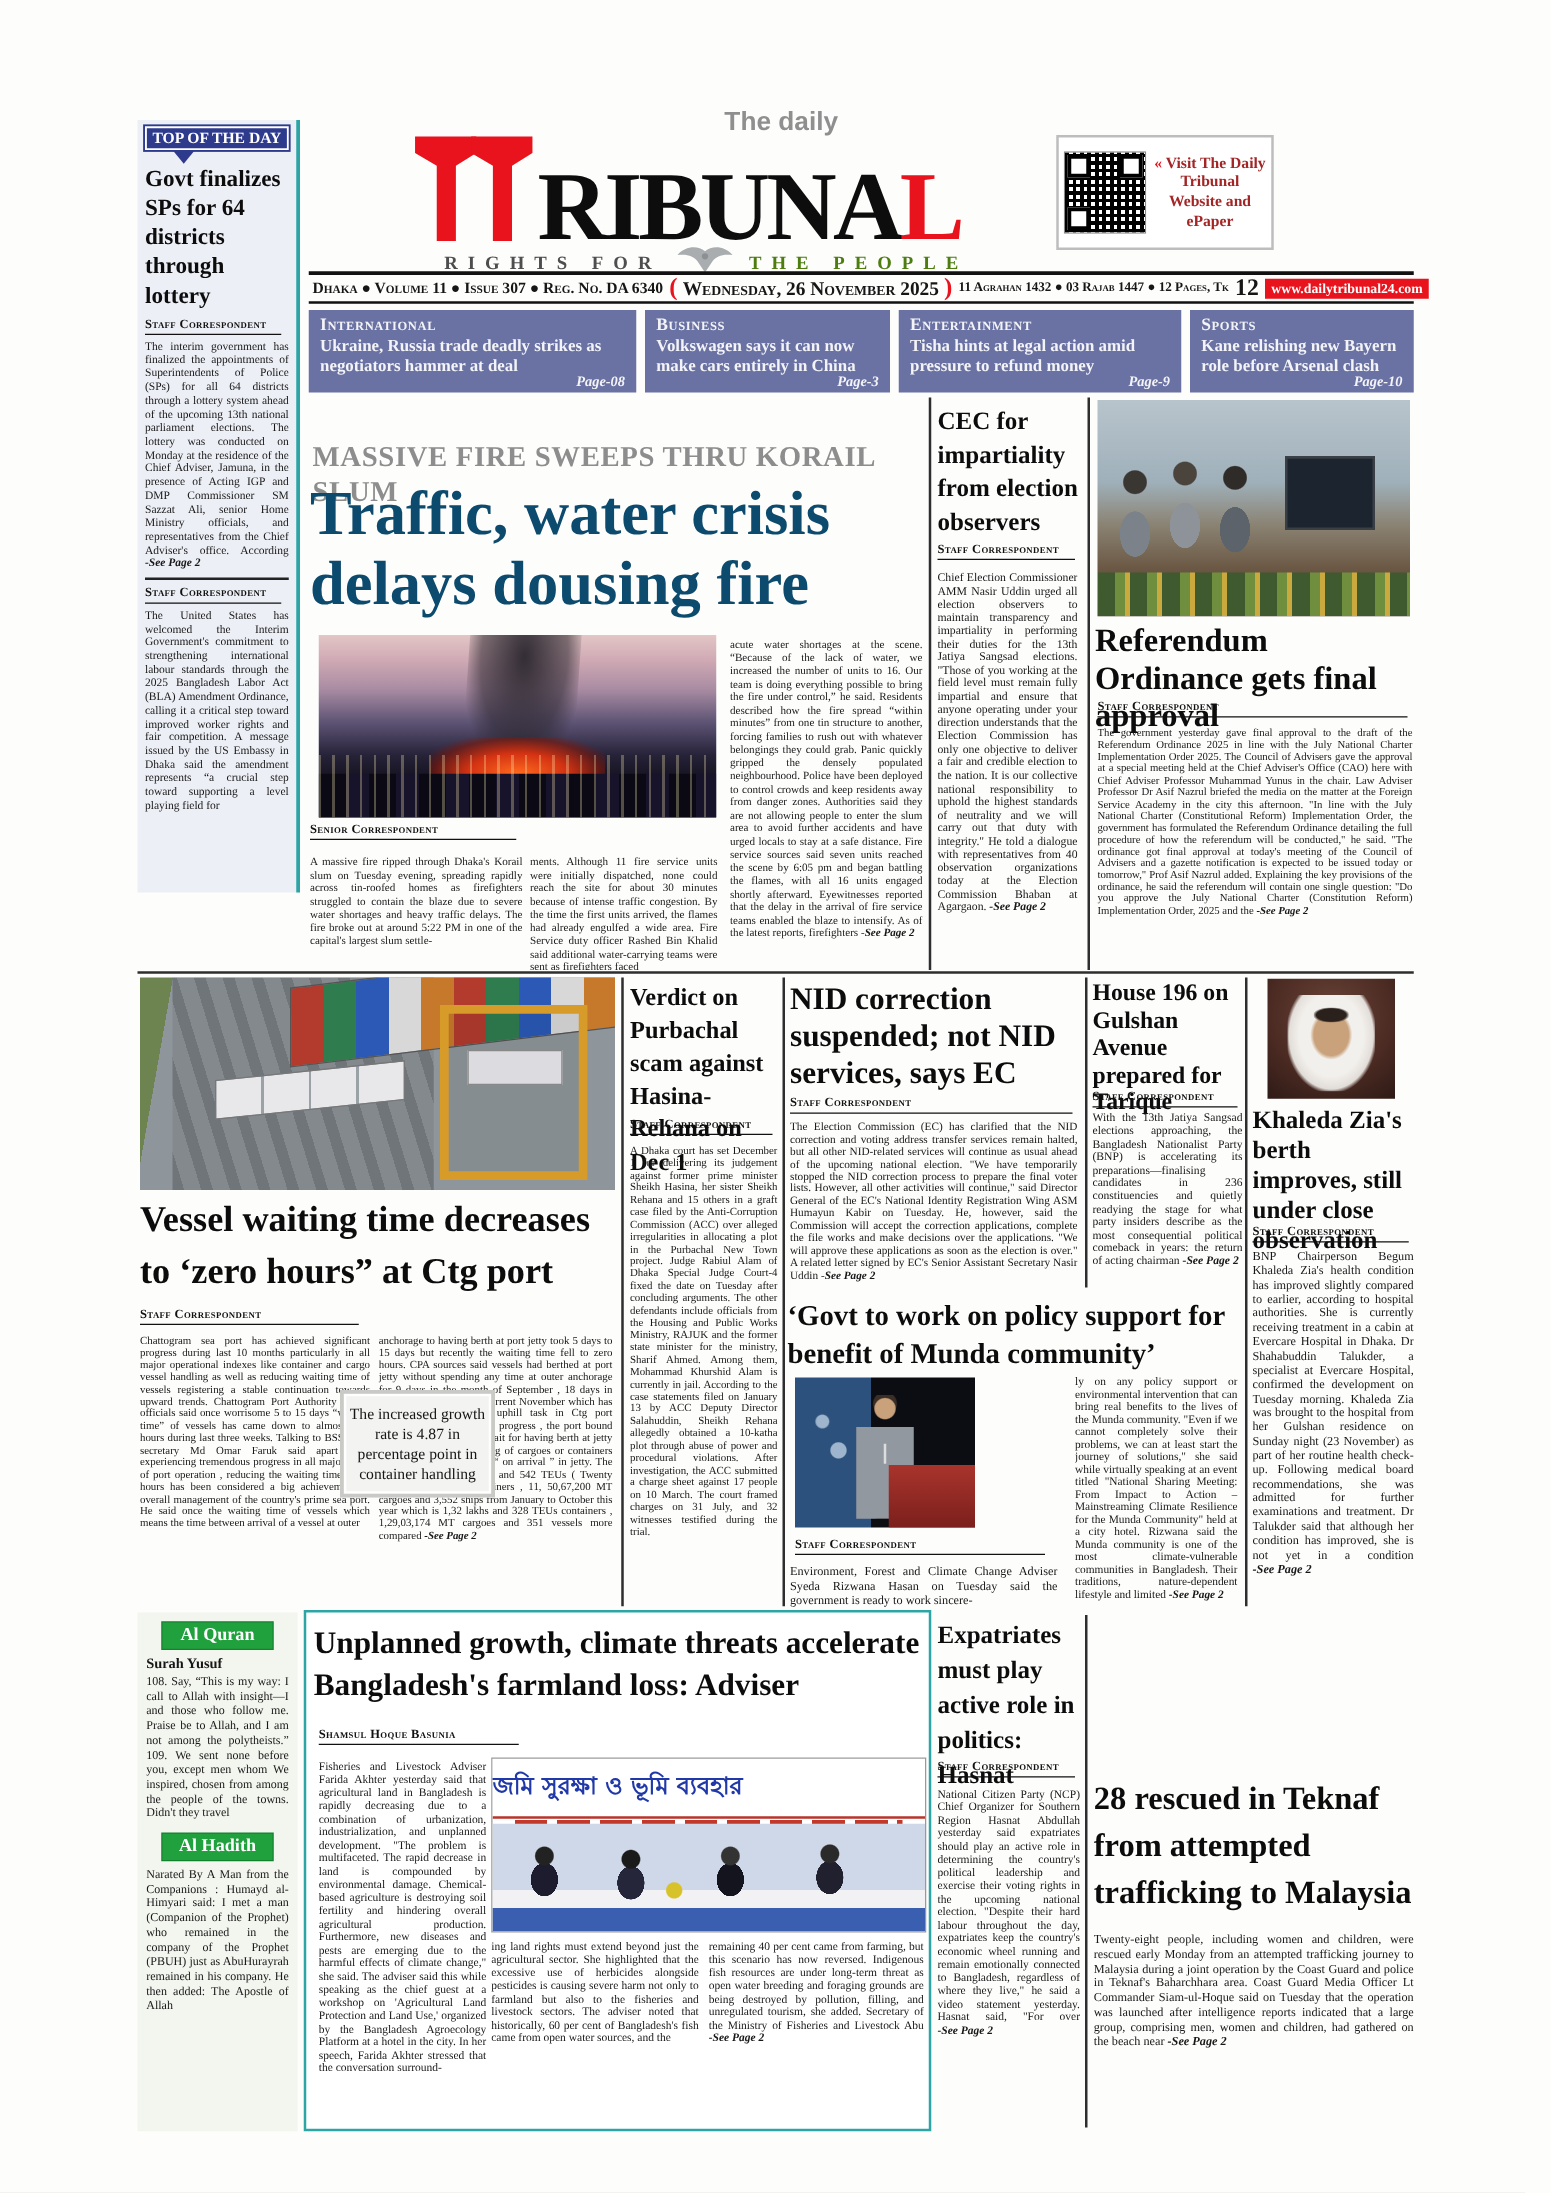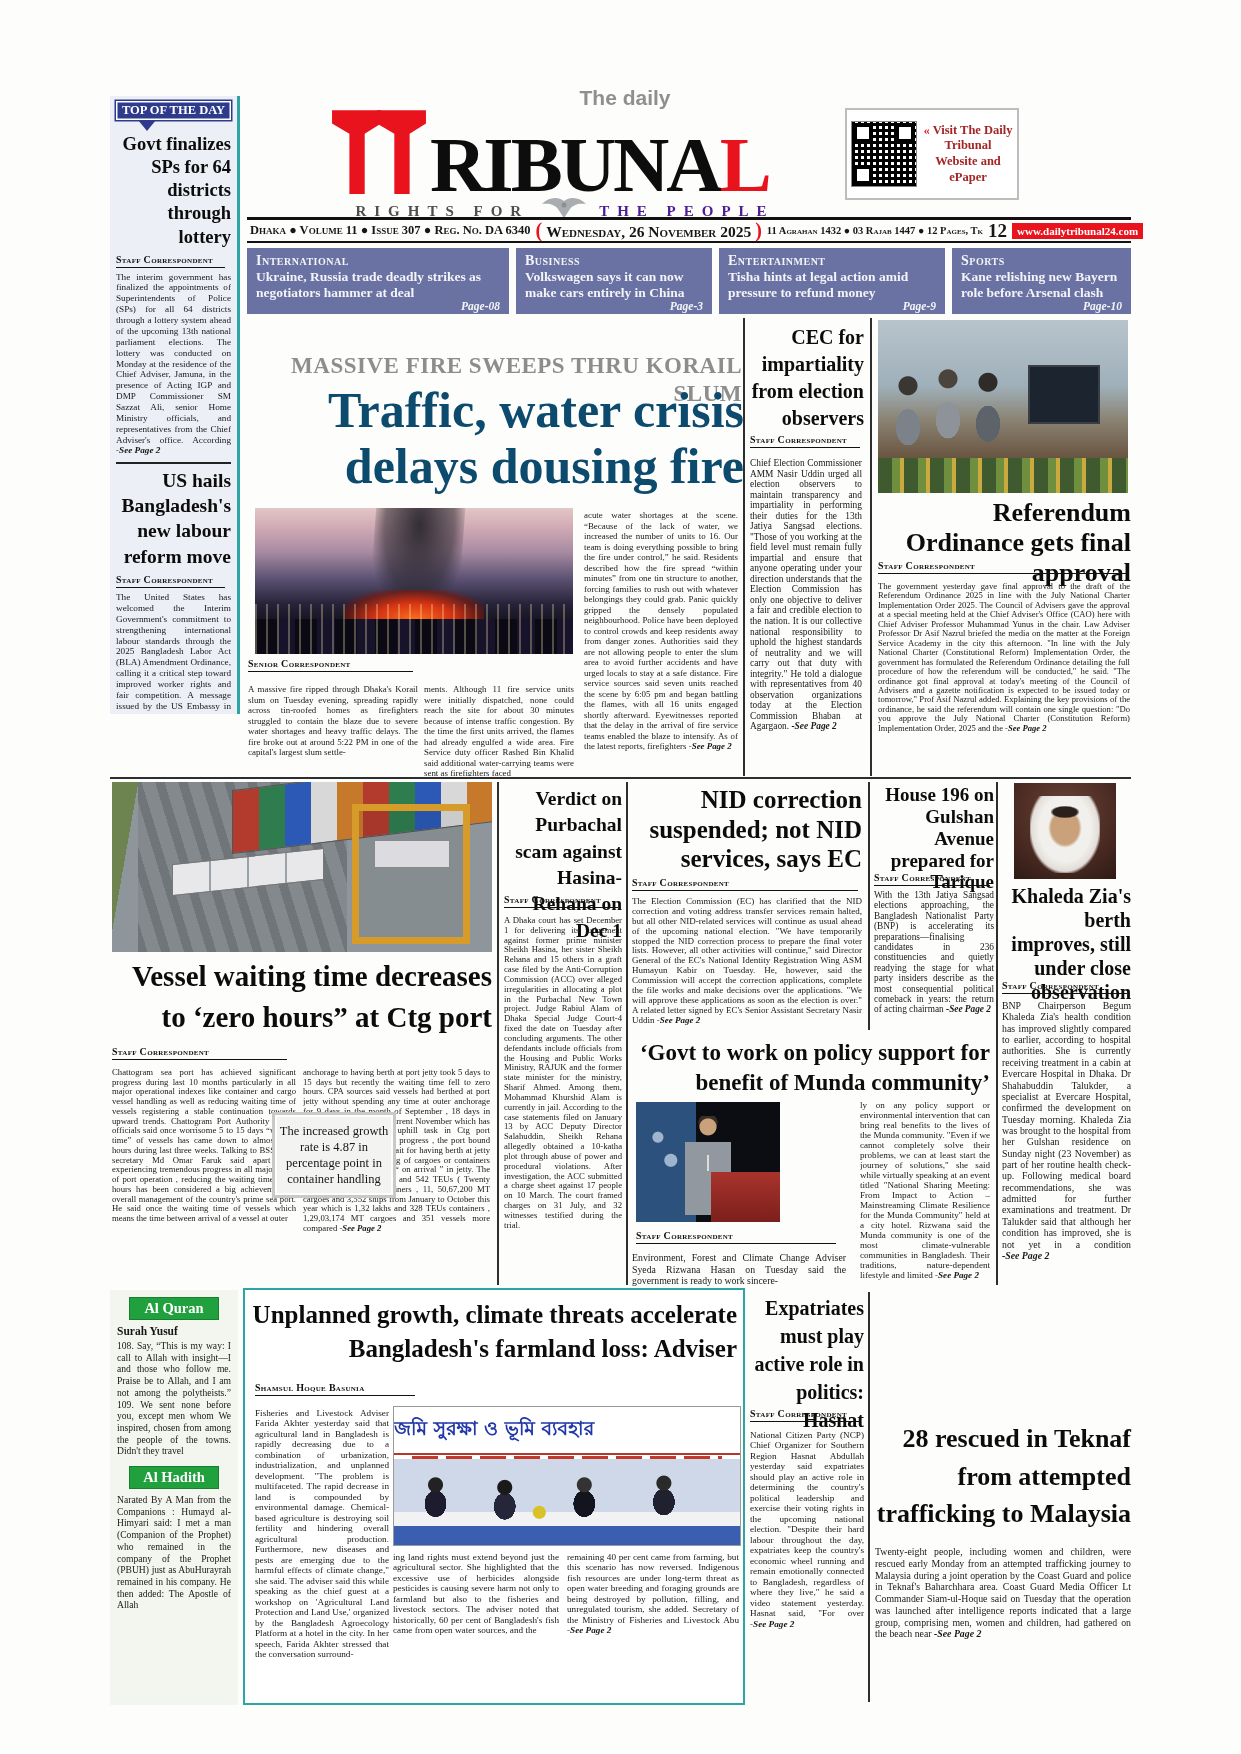--- a/index.html
+++ b/index.html
@@ -1,19 +1,19 @@
 <!DOCTYPE html>
 <html><head>
 <meta charset="utf-8">
 <style>
   html,body{margin:0;padding:0;background:#e9e9e9;}
   #page{position:relative;width:1241px;height:1754px;background:#fdfdfc;margin:0 auto;
         font-family:"Liberation Serif",serif;color:#161616;}
   .abs{position:absolute;}
-  .hl{font-weight:bold;text-align:right;color:#0c0c0c;line-height:1.2;font-family:"Liberation Serif",serif;}
+  .hl{font-weight:bold;text-align:left;color:#0c0c0c;line-height:1.2;font-family:"Liberation Serif",serif;}
   .bod{text-align:justify;color:#181818;overflow:hidden;line-height:1.18;}
   .byl{font-weight:bold;font-size:10px;font-variant:small-caps;letter-spacing:.3px;color:#111;
        border-bottom:1.5px solid #111;padding-bottom:2px;display:block;width:95%;}
   .more{font-weight:bold;font-style:italic;white-space:nowrap;}
   .vline{position:absolute;width:1.5px;background:#2e2e2e;}
   .hline{position:absolute;height:2px;background:#2e2e2e;}
   .stripbox{background:#6972a2;color:#f4f4f8;padding:5px 9px;box-sizing:border-box;height:66px;overflow:hidden;}
   .stripname{font-weight:bold;font-size:14px;font-variant:small-caps;letter-spacing:.5px;}
   .striphead{font-weight:bold;font-size:13.5px;line-height:1.18;}
   .strippage{font-weight:bold;font-style:italic;font-size:11.5px;text-align:right;margin-top:-1px;}
@@ -28,21 +28,20 @@
 
   <div class="abs" style="left:110px;top:96px;width:130px;height:618px;background:#edeff6;border-right:3px solid #2da5a5;box-sizing:border-box;padding:5px 6px;overflow:hidden;">
     <div style="background:#2e3a8c;box-shadow:inset 0 0 0 1.5px #fff,0 0 0 1.5px #2e3a8c;color:#fff;font-weight:bold;font-size:12.5px;text-align:center;padding:2px 0;">TOP OF THE DAY</div>
     <div style="width:0;height:0;border-left:9px solid transparent;border-right:9px solid transparent;border-top:11px solid #2e3a8c;margin-left:22px;"></div>
     <div class="hl" style="font-size:18.5px;line-height:1.25;margin-top:2px;">Govt finalizes SPs for 64 districts through lottery</div>
     <span class="byl" style="margin-top:5px;">Staff Correspondent</span>
     <div class="bod" style="font-size:9.2px;margin-top:4px;">
       <span>The interim government has finalized the appointments of Superintendents of Police (SPs) for all 64 districts through a lottery system ahead of the up­coming 13th national parliament elections. The lottery was conducted on Monday at the residence of the Chief Adviser, Jamuna, in the presence of Acting IGP and DMP Commissioner SM Sazzat Ali, senior Home Ministry officials, and representatives from the Chief Adviser's office. According</span> <span class="more">-See Page 2</span>
     </div>
     <div style="height:1.5px;background:#222;margin:6px 0 4px 0;"></div>
-    <div class="hl" style="font-size:19.5px;line-height:1.3;">US hails Bangladesh's new labour reform move</div>
     <span class="byl" style="margin-top:5px;">Staff Correspondent</span>
     <div class="bod" style="font-size:9.2px;margin-top:4px;">
       <span>The United States has welcomed the Interim Government's commitment to strengthening international labour standards through the 2025 Bangladesh Labor Act (BLA) Amendment Ordinance, calling it a critical step toward improved worker rights and fair competition. A message issued by the US Embassy in Dhaka said the amendment represents “a crucial step toward supporting a level playing field for</span> 
     </div>
   </div>
 
   <div class="abs" style="left:540px;top:86px;width:170px;text-align:center;font-family:'Liberation Sans',sans-serif;font-weight:bold;font-size:21px;color:#8f8f8f;">The daily</div>
 
   <div class="abs" style="left:330px;top:106px;width:480px;height:92px;display:flex;align-items:flex-end;">
     <span style="display:inline-block;margin-right:2px;">
@@ -57,21 +56,21 @@
   </div>
 
   <div class="abs" style="left:335px;top:196px;width:460px;display:flex;align-items:center;justify-content:center;gap:12px;">
     <span style="font-weight:bold;font-size:15px;letter-spacing:8px;color:#4e4e4e;">RIGHTS FOR</span>
     <span>
       <svg width="46" height="26" viewBox="0 0 46 26">
         <path d="M23,5 C17,0 7,1 1,8 C9,7 14,9 17,13 L23,22 L29,13 C32,9 37,7 45,8 C39,1 29,0 23,5 Z" fill="#a9adaf"></path>
         <circle cx="23" cy="9" r="2.5" fill="#8c9092"></circle>
       </svg>
     </span>
-    <span style="font-weight:bold;font-size:15px;letter-spacing:8px;color:#4c1d95;">THE PEOPLE</span>
+    <span style="font-weight:bold;font-size:15px;letter-spacing:8px;color:#4d7c0f;">THE PEOPLE</span>
   </div>
 
   <div class="abs" style="left:845px;top:108px;width:174px;height:92px;border:2px solid #bdbdbd;display:flex;align-items:center;gap:6px;padding:4px;box-sizing:border-box;background:#fff;">
     <div style="position:relative;width:64px;height:64px;background:repeating-linear-gradient(0deg,#000 0 3px,transparent 3px 6px),repeating-linear-gradient(90deg,#000 0 3px,#fff 3px 6px);outline:2px solid #fff;border:1px solid #888;">
       <div class="qcorner" style="left:2px;top:2px;"></div>
       <div class="qcorner" style="right:2px;top:2px;"></div>
       <div class="qcorner" style="left:2px;bottom:2px;"></div>
     </div>
     <div style="flex:1;text-align:center;font-weight:bold;font-size:12.5px;line-height:1.25;color:#a32525;">
       <span style="color:#e8131d;">«</span>

